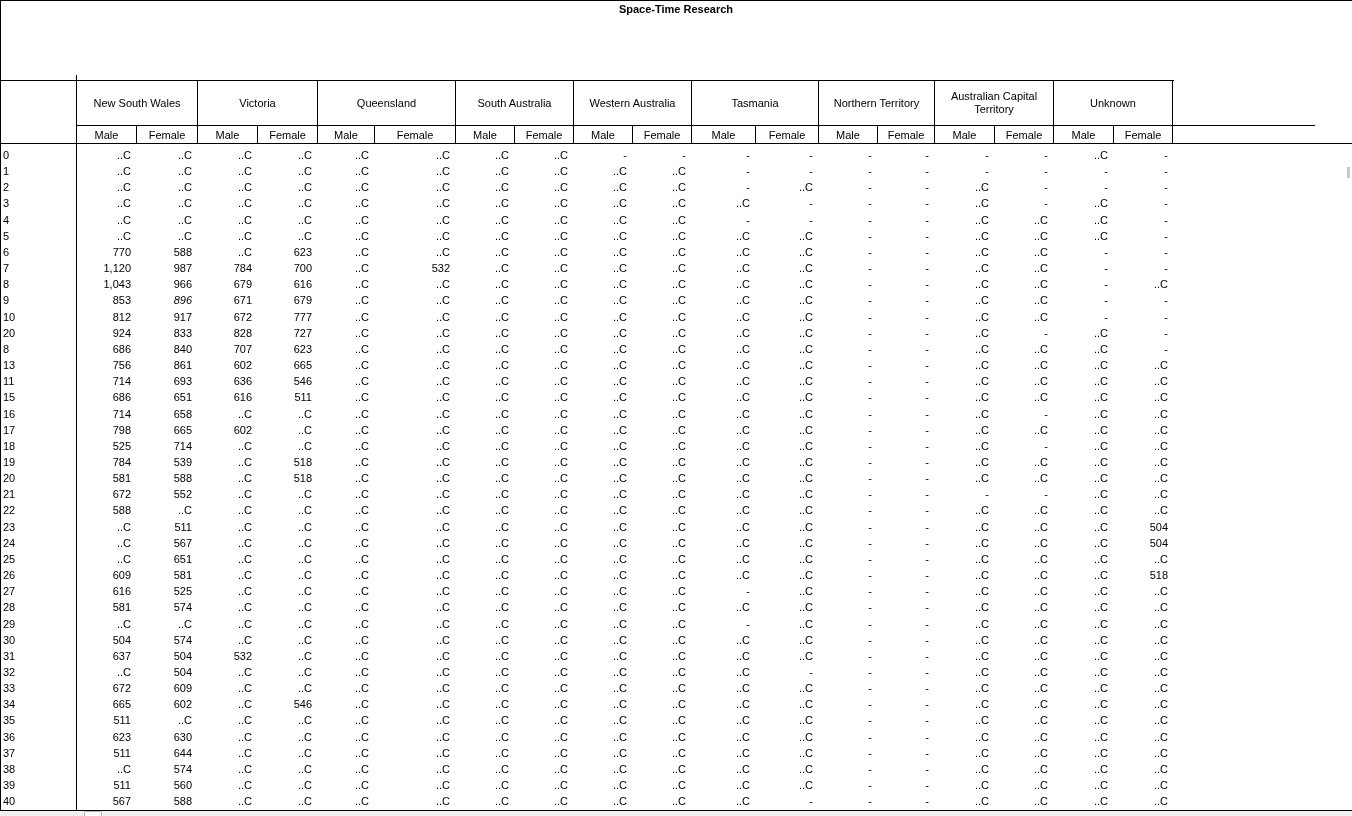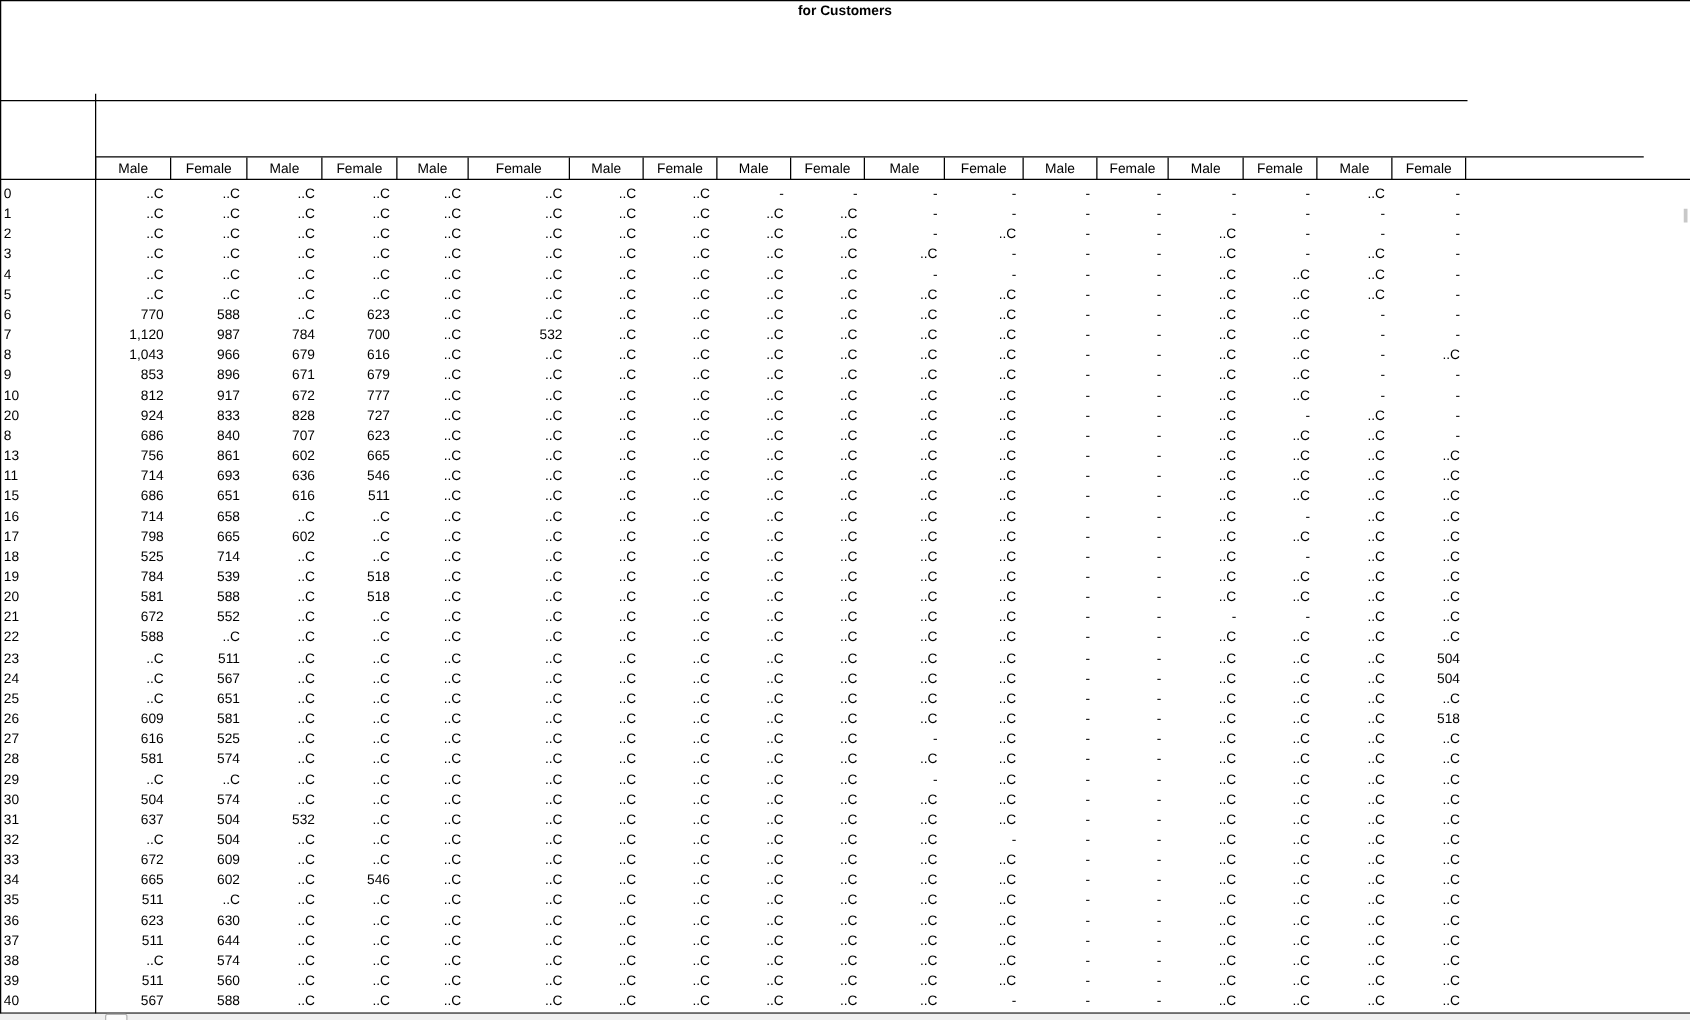--- a/index.html
+++ b/index.html
@@ -27,30 +27,41 @@
   .hscrollbar{position:absolute;left:0;top:811px;width:1352px;height:6px;}
   .hthumb{position:absolute;left:84px;top:0;width:16px;height:5px;border-radius:2px;}
   .vthumb{position:absolute;left:1347px;top:167px;width:3px;height:11px;}
 </style>
 </head>
 <body>
 
 <div class="screen">
 
   <div class="titles">
-    <div>for Customers</div>
+    <div>Space-Time Research</div>
   </div>
 
   <div class="hline" style="left:0;top:0;width:1352px;"></div>
   <div class="vline" style="left:0;top:0;height:811px;"></div>
   <div class="hline" style="left:0;top:80px;width:1174px;"></div>
   <div class="hline" style="left:0;top:143px;width:1352px;"></div>
   <div class="vline" style="left:76px;top:75px;height:736px;"></div>
   <div class="hline" style="left:0;top:810px;width:1352px;"></div>
 
+  <div id="groupRow">
+      <div class="gcell" style="width: 121px;">New South Wales</div>
+      <div class="gcell" style="width: 120px;">Victoria</div>
+      <div class="gcell" style="width: 138px;">Queensland</div>
+      <div class="gcell" style="width: 118px;">South Australia</div>
+      <div class="gcell" style="width: 118px;">Western Australia</div>
+      <div class="gcell" style="width: 127px;">Tasmania</div>
+      <div class="gcell" style="width: 116px;">Northern Territory</div>
+      <div class="gcell" style="width: 119px;">Australian Capital Territory</div>
+      <div class="gcell last" style="width: 120px;">Unknown</div>
+    </div>
   <div id="subRow">
       <div class="scell" style="width: 60px;">Male</div>
       <div class="scell" style="width: 61px;">Female</div>
       <div class="scell" style="width: 60px;">Male</div>
       <div class="scell" style="width: 60px;">Female</div>
       <div class="scell" style="width: 57px;">Male</div>
       <div class="scell" style="width: 81px;">Female</div>
       <div class="scell" style="width: 59px;">Male</div>
       <div class="scell" style="width: 59px;">Female</div>
       <div class="scell" style="width: 59px;">Male</div>
@@ -284,21 +295,21 @@
         <div class="dcell" style="width: 63px;">..C</div>
         <div class="dcell" style="width: 59px;">-</div>
         <div class="dcell" style="width: 57px;">-</div>
         <div class="dcell" style="width: 60px;">..C</div>
         <div class="dcell" style="width: 59px;">..C</div>
         <div class="dcell" style="width: 60px;">-</div>
         <div class="dcell" style="width: 60px;">..C</div>
       </div>
       <div class="drow">
         <div class="dcell" style="width: 60px;">853</div>
-        <div class="dcell" style="width: 61px;">896</div>
+        <div class="dcell" style="width: 61px; font-style: italic;">896</div>
         <div class="dcell" style="width: 60px;">671</div>
         <div class="dcell" style="width: 60px;">679</div>
         <div class="dcell" style="width: 57px;">..C</div>
         <div class="dcell" style="width: 81px;">..C</div>
         <div class="dcell" style="width: 59px;">..C</div>
         <div class="dcell" style="width: 59px;">..C</div>
         <div class="dcell" style="width: 59px;">..C</div>
         <div class="dcell" style="width: 59px;">..C</div>
         <div class="dcell" style="width: 64px;">..C</div>
         <div class="dcell" style="width: 63px;">..C</div>

